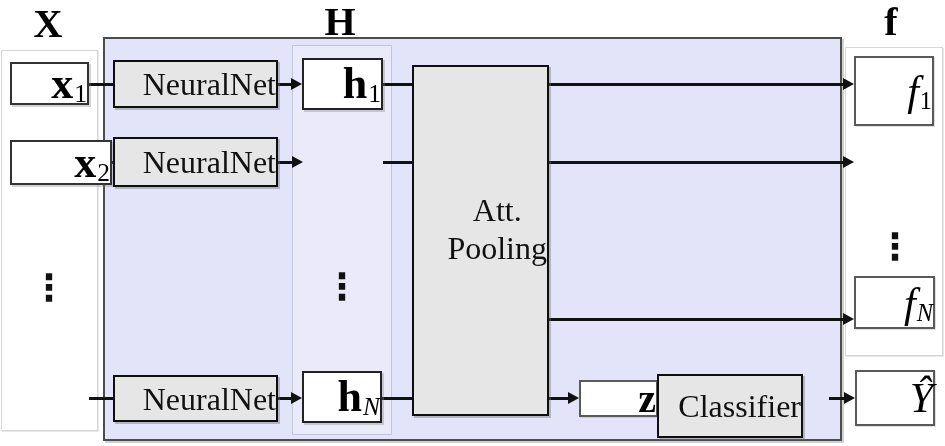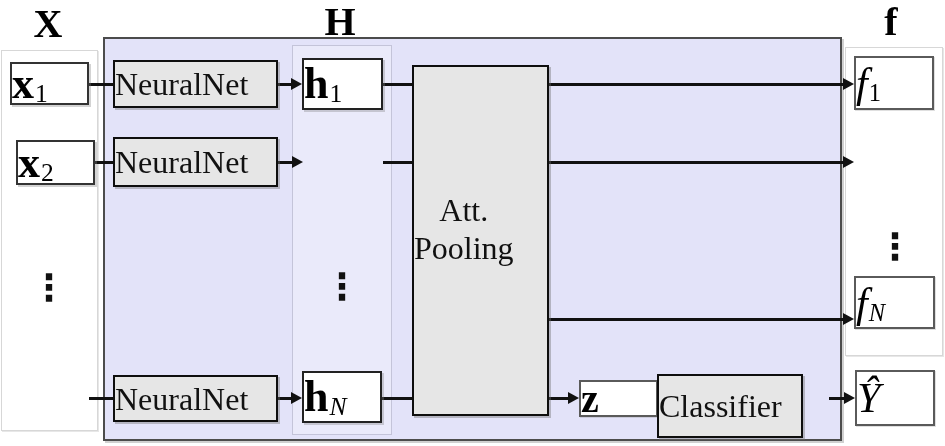--- a/index.html
+++ b/index.html
@@ -6,21 +6,21 @@
   .canvas{position:relative;width:945px;height:446px;background:#ffffff;overflow:hidden;
           font-family:"Liberation Serif",serif;color:#000;}
 
   
   .panel{position:absolute;box-sizing:border-box;}
   .col-panel{background:#ffffff;border:1.5px solid #d7d7d7;box-shadow:1px 1px 0 rgba(160,160,160,.25);}
   .bag{background:#e3e3f9;border:2px solid #4c4c4c;box-shadow:2px 2px 0 rgba(120,120,120,.35);}
   .inner{background:#eaeafa;border:1.5px solid #c4c4d9;}
 
   
-  .box{position:absolute;box-sizing:border-box;display:flex;align-items:center;justify-content:flex-start;
+  .box{position:absolute;box-sizing:border-box;display:flex;align-items:center;justify-content:flex-end;
        line-height:1;text-align:center;}
   .blk{background:#e6e6e6;border:2.5px solid #0e0e0e;box-shadow:2px 2px 0 rgba(110,110,110,.4);
        font-size:32px;color:#111;}
   .wbox{background:#ffffff;border:2px solid #333333;box-shadow:2px 2px 0 rgba(130,130,130,.35);}
   .obox{background:#ffffff;border:2px solid #5a5a5a;box-shadow:1px 1px 0 rgba(150,150,150,.3);}
 
   
   .mbig{font-weight:bold;font-size:44px;}
   .fit{font-style:italic;font-size:42px;}
   .sb{font-size:0.58em;position:relative;top:0.17em;margin-left:1px;font-weight:normal;}
@@ -74,21 +74,21 @@
   <div class="wire" style="left:382px;top:397px;width:31px"></div>
   <div class="wire" style="left:549px;top:397px;width:19px"></div>
   <div class="arr" style="left:568px;top:392px"></div>
   <div class="wire" style="left:658px;top:397px;width:25px"></div>
   <div class="wire" style="left:829px;top:397px;width:15px"></div>
   <div class="arr" style="left:844px;top:392px"></div>
 
   <div class="box wbox" style="left:10px;top:62px;width:79px;height:43px">
     <span class="mbig"><span>x</span><span class="sb">1</span></span>
   </div>
-  <div class="box wbox" style="left:16px;top:140px;width:79px;height:45px">
+  <div class="box wbox" style="left:10px;top:140px;width:102px;height:45px">
     <span class="mbig"><span>x</span><span class="sb">2</span></span>
   </div>
   <div class="dots" style="left:29px;top:264px;width:40px;height:48px">⋮</div>
 
   <div class="box blk" style="left:113px;top:60px;width:165px;height:48px">
     <span>NeuralNet</span>
   </div>
   <div class="box blk" style="left:113px;top:137px;width:165px;height:50px">
     <span>NeuralNet</span>
   </div>
@@ -111,21 +111,21 @@
     </span>
   </div>
 
   <div class="box obox" style="left:579px;top:380px;width:79px;height:37px">
     <span class="mbig" style="font-size:40px">z</span>
   </div>
   <div class="box blk" style="left:657px;top:374px;width:146px;height:64px">
     <span>Classifier</span>
   </div>
 
-  <div class="box obox" style="left:854px;top:56px;width:80px;height:54px">
+  <div class="box obox" style="left:854px;top:56px;width:80px;height:70px">
     <span class="fit"><span>f</span><span class="sb" style="font-style:normal">1</span></span>
   </div>
   <div class="dots" style="left:875px;top:223px;width:40px;height:48px">⋮</div>
   <div class="box obox" style="left:854px;top:276px;width:81px;height:53px">
     <span class="fit"><span>f</span><span class="sb it">N</span></span>
   </div>
   <div class="box obox" style="left:855px;top:370px;width:80px;height:56px">
     <span class="fit">Ŷ</span>
   </div>
 

